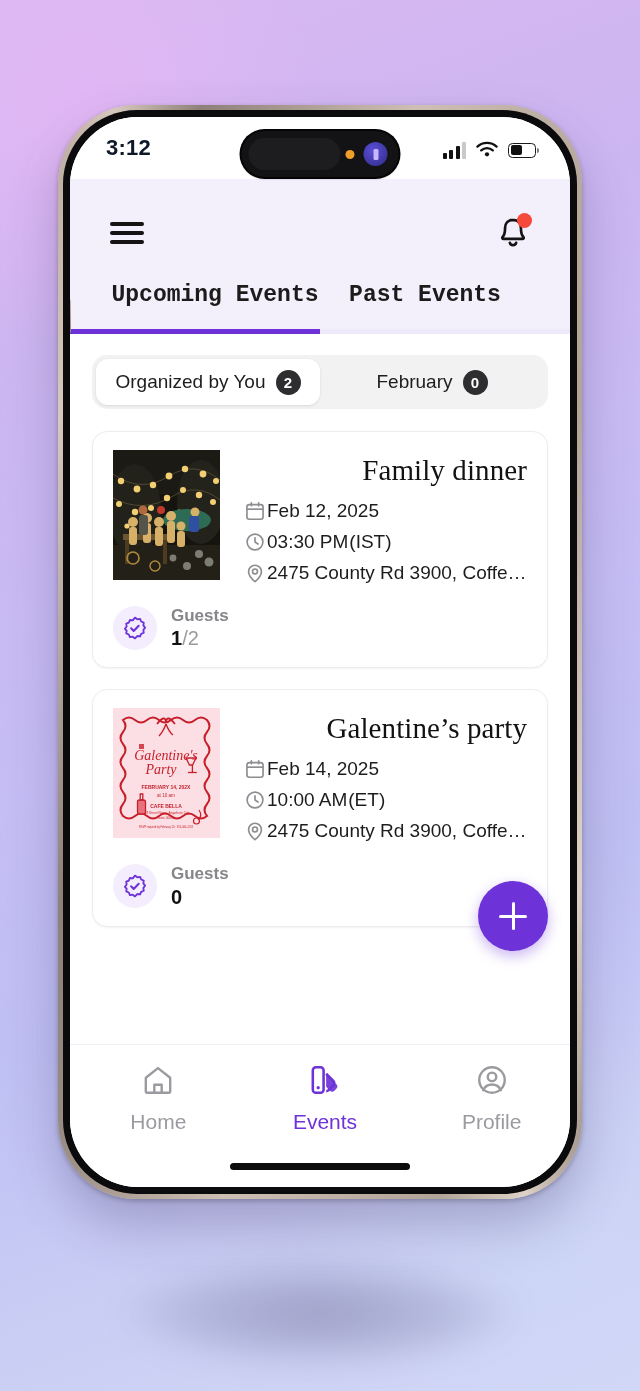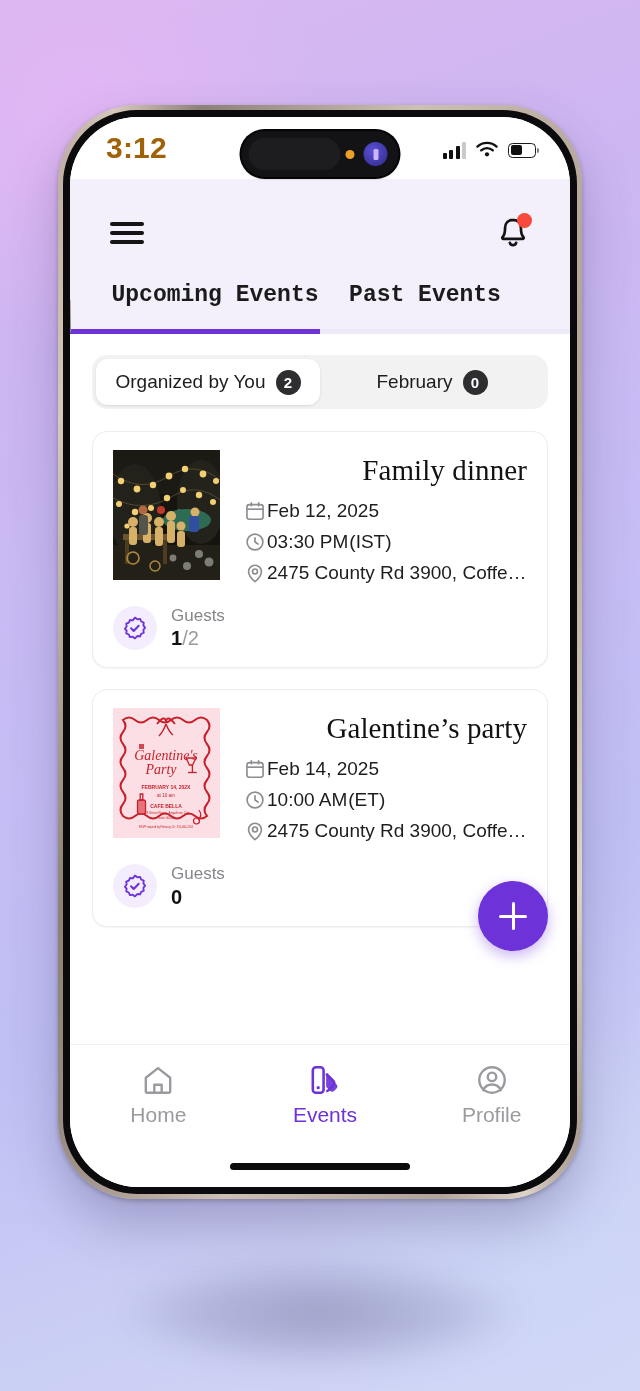--- a/index.html
+++ b/index.html
@@ -63,21 +63,21 @@
   .btn-voldn  { left: -4px; top: 330px; width: 5px; height: 62px; }
   .btn-power  { right: -4px; top: 290px; width: 5px; height: 98px; }
 
   
   .statusbar {
     position: relative; height: 62px; background: #ffffff;
     display: flex; align-items: center; justify-content: space-between;
     padding: 0 34px 0 36px;
   }
   .status-time {
-    font-size: 30px; font-weight: 700; color: #a16207; letter-spacing: 0.2px;
+    font-size: 22px; font-weight: 700; color: #0f172a; letter-spacing: 0.2px;
     margin-top: 0;
   }
   .status-icons { display: flex; align-items: center; gap: 9px; margin-top: 4px; }
 
   .signal { display: flex; align-items: flex-end; gap: 2.5px; height: 17px; }
   .signal i { width: 4px; background: #111; border-radius: 1px; display: block; }
   .signal i:nth-child(1) { height: 6px; }
   .signal i:nth-child(2) { height: 9px; }
   .signal i:nth-child(3) { height: 13px; }
   .signal i:nth-child(4) { height: 17px; background: #c9c9cc; }
@@ -181,21 +181,21 @@
     font-size: 19px; color: #1d1d1f; white-space: nowrap;
     overflow: hidden; text-overflow: ellipsis;
   }
   .meta-tz { color: #1d1d1f; }
 
   .card-bottom { display: flex; align-items: center; gap: 14px; margin-top: 12px; }
   .guest-badge {
     width: 44px; height: 44px; border-radius: 50%; background: #f3edfd;
     display: flex; align-items: center; justify-content: center; flex-shrink: 0;
   }
-  .guest-label { font-size: 17px; color: #86868b; line-height: 1.25; }
+  .guest-label { font-size: 17px; color: #86868b; line-height: 1.25; font-weight: bold; }
   .guest-count { font-size: 20px; color: #111; font-weight: 700; line-height: 1.25; }
   .guest-count .sep { font-weight: 400; color: #9a9aa0; }
 
   .fab {
     position: absolute; right: 22px; bottom: 26px;
     width: 70px; height: 70px; border-radius: 50%; background: #6d32d8;
     display: flex; align-items: center; justify-content: center;
     box-shadow: 0 5px 14px rgba(109,50,216,0.36); cursor: pointer;
   }
   .fab-plus { position: relative; width: 28px; height: 28px; }
@@ -206,21 +206,21 @@
   .fab-plus::after { top: 0; left: 12.6px; height: 28px; width: 3px; }
 
   
   .bottom-nav {
     position: absolute; left: 0; right: 0; bottom: 0; height: 143px;
     background: #ffffff; border-top: 1px solid #f0f0f2;
     display: flex; align-items: flex-start; padding-top: 18px;
   }
   .nav-item {
     flex: 1; display: flex; flex-direction: column; align-items: center;
-    gap: 6px; cursor: pointer; color: #9a9aa0; padding-left: 10px;
+    gap: 13px; cursor: pointer; color: #9a9aa0; padding-left: 10px;
   }
   .nav-item.active { color: #6d32d8; }
   .nav-label { font-size: 21px; }
   .home-indicator {
     position: absolute; left: 50%; transform: translateX(-50%); bottom: 17px;
     width: 180px; height: 7px; border-radius: 4px; background: #0c0c0c;
   }
 </style>
 </head>
 <body>

